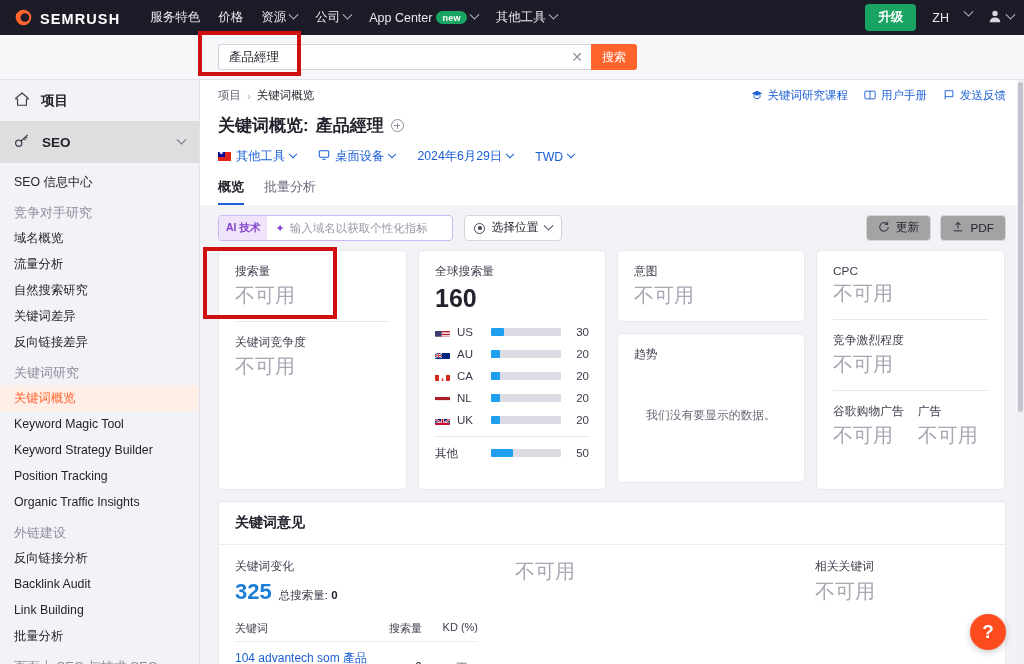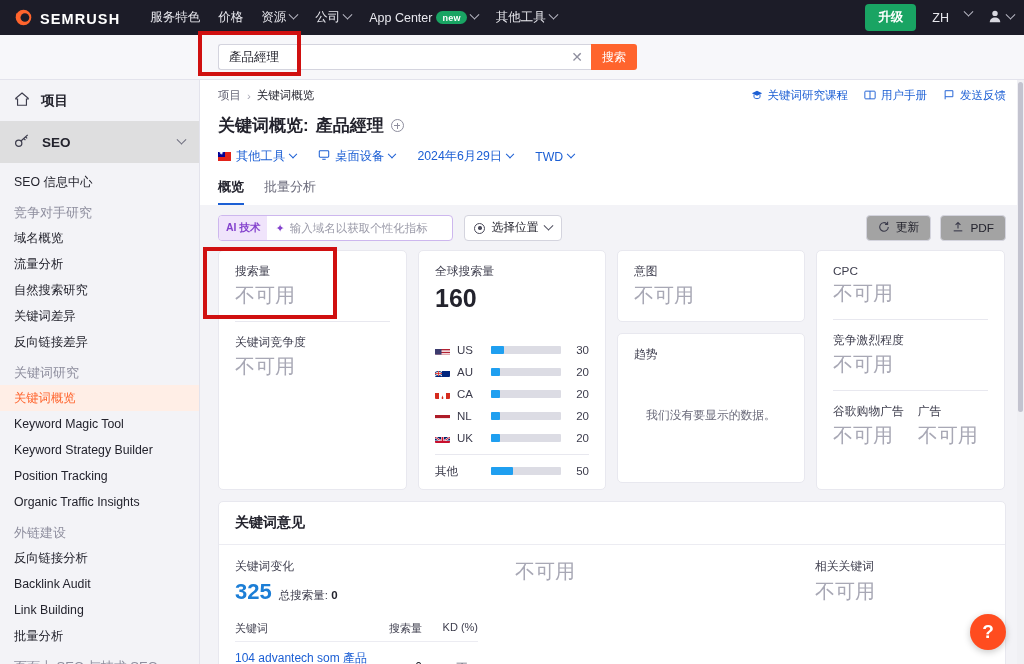--- a/index.html
+++ b/index.html
@@ -167,21 +167,21 @@
     background: #fff; border-radius: 5px; border: 1px solid #e8e8ef;
     padding: 13px 16px;
   }
   .m-label { font-size: 11.8px; color: #3c3c4c; margin-bottom: 3px; }
   .m-value-na { font-size: 20px; color: #a8a8b5; font-weight: 400; line-height: 1.25; }
   .m-value-big { font-size: 25px; color: #23232d; font-weight: 700; line-height: 1.2; }
   .divider { height: 1px; background: #e8e8ef; margin: 13px 0; }
   .card-tall { height: 240px; }
 
   
-  .gv-list { margin-top: 26px; }
+  .gv-list { margin-top: 8px; }
   .gv-row { display: flex; align-items: center; height: 22px; }
   .gv-flag { width: 15px; height: 10px; margin-right: 7px; flex-shrink: 0;
     border-radius: 1px; overflow: hidden; position: relative; }
   .gv-cc { font-size: 11.5px; color: #3c3c4c; width: 26px; }
   .gv-bar { flex: 1; height: 8px; background: #dcdce4; border-radius: 1px; position: relative; margin: 0 8px; }
   .gv-bar span { position: absolute; left: 0; top: 0; height: 100%; background: #1f9ff0; border-radius: 1px; }
   .gv-num { font-size: 11.5px; color: #3c3c4c; width: 20px; text-align: right; }
   .gv-sep { height: 1px; background: #e8e8ef; margin: 5px 0; }
 
   

